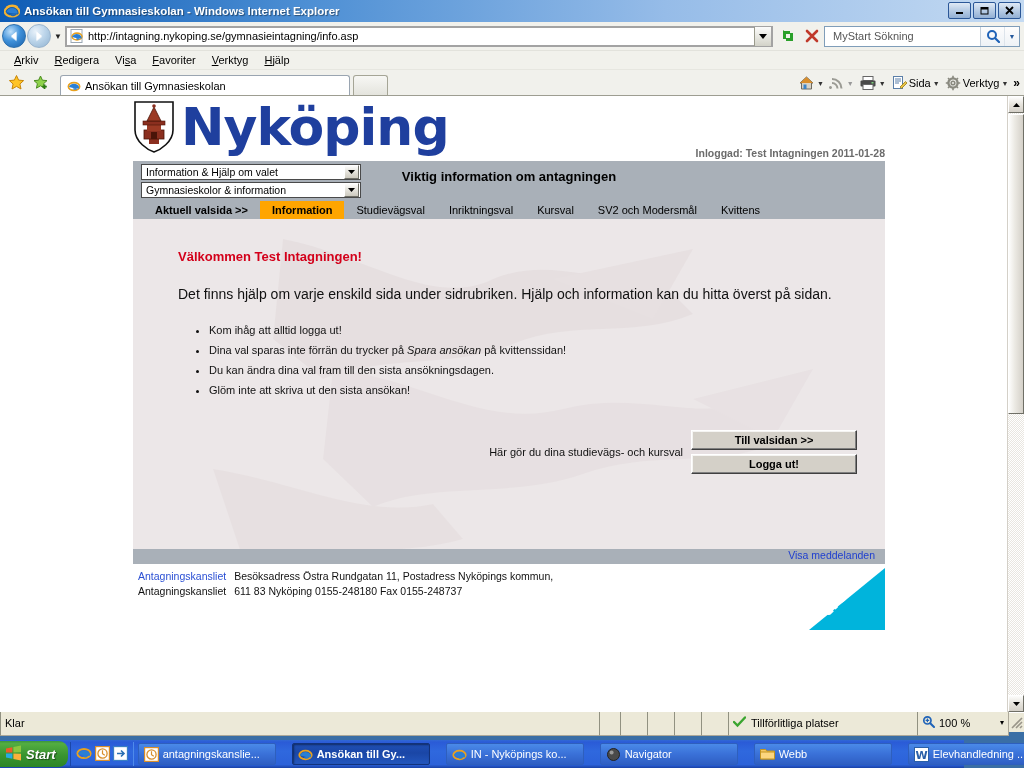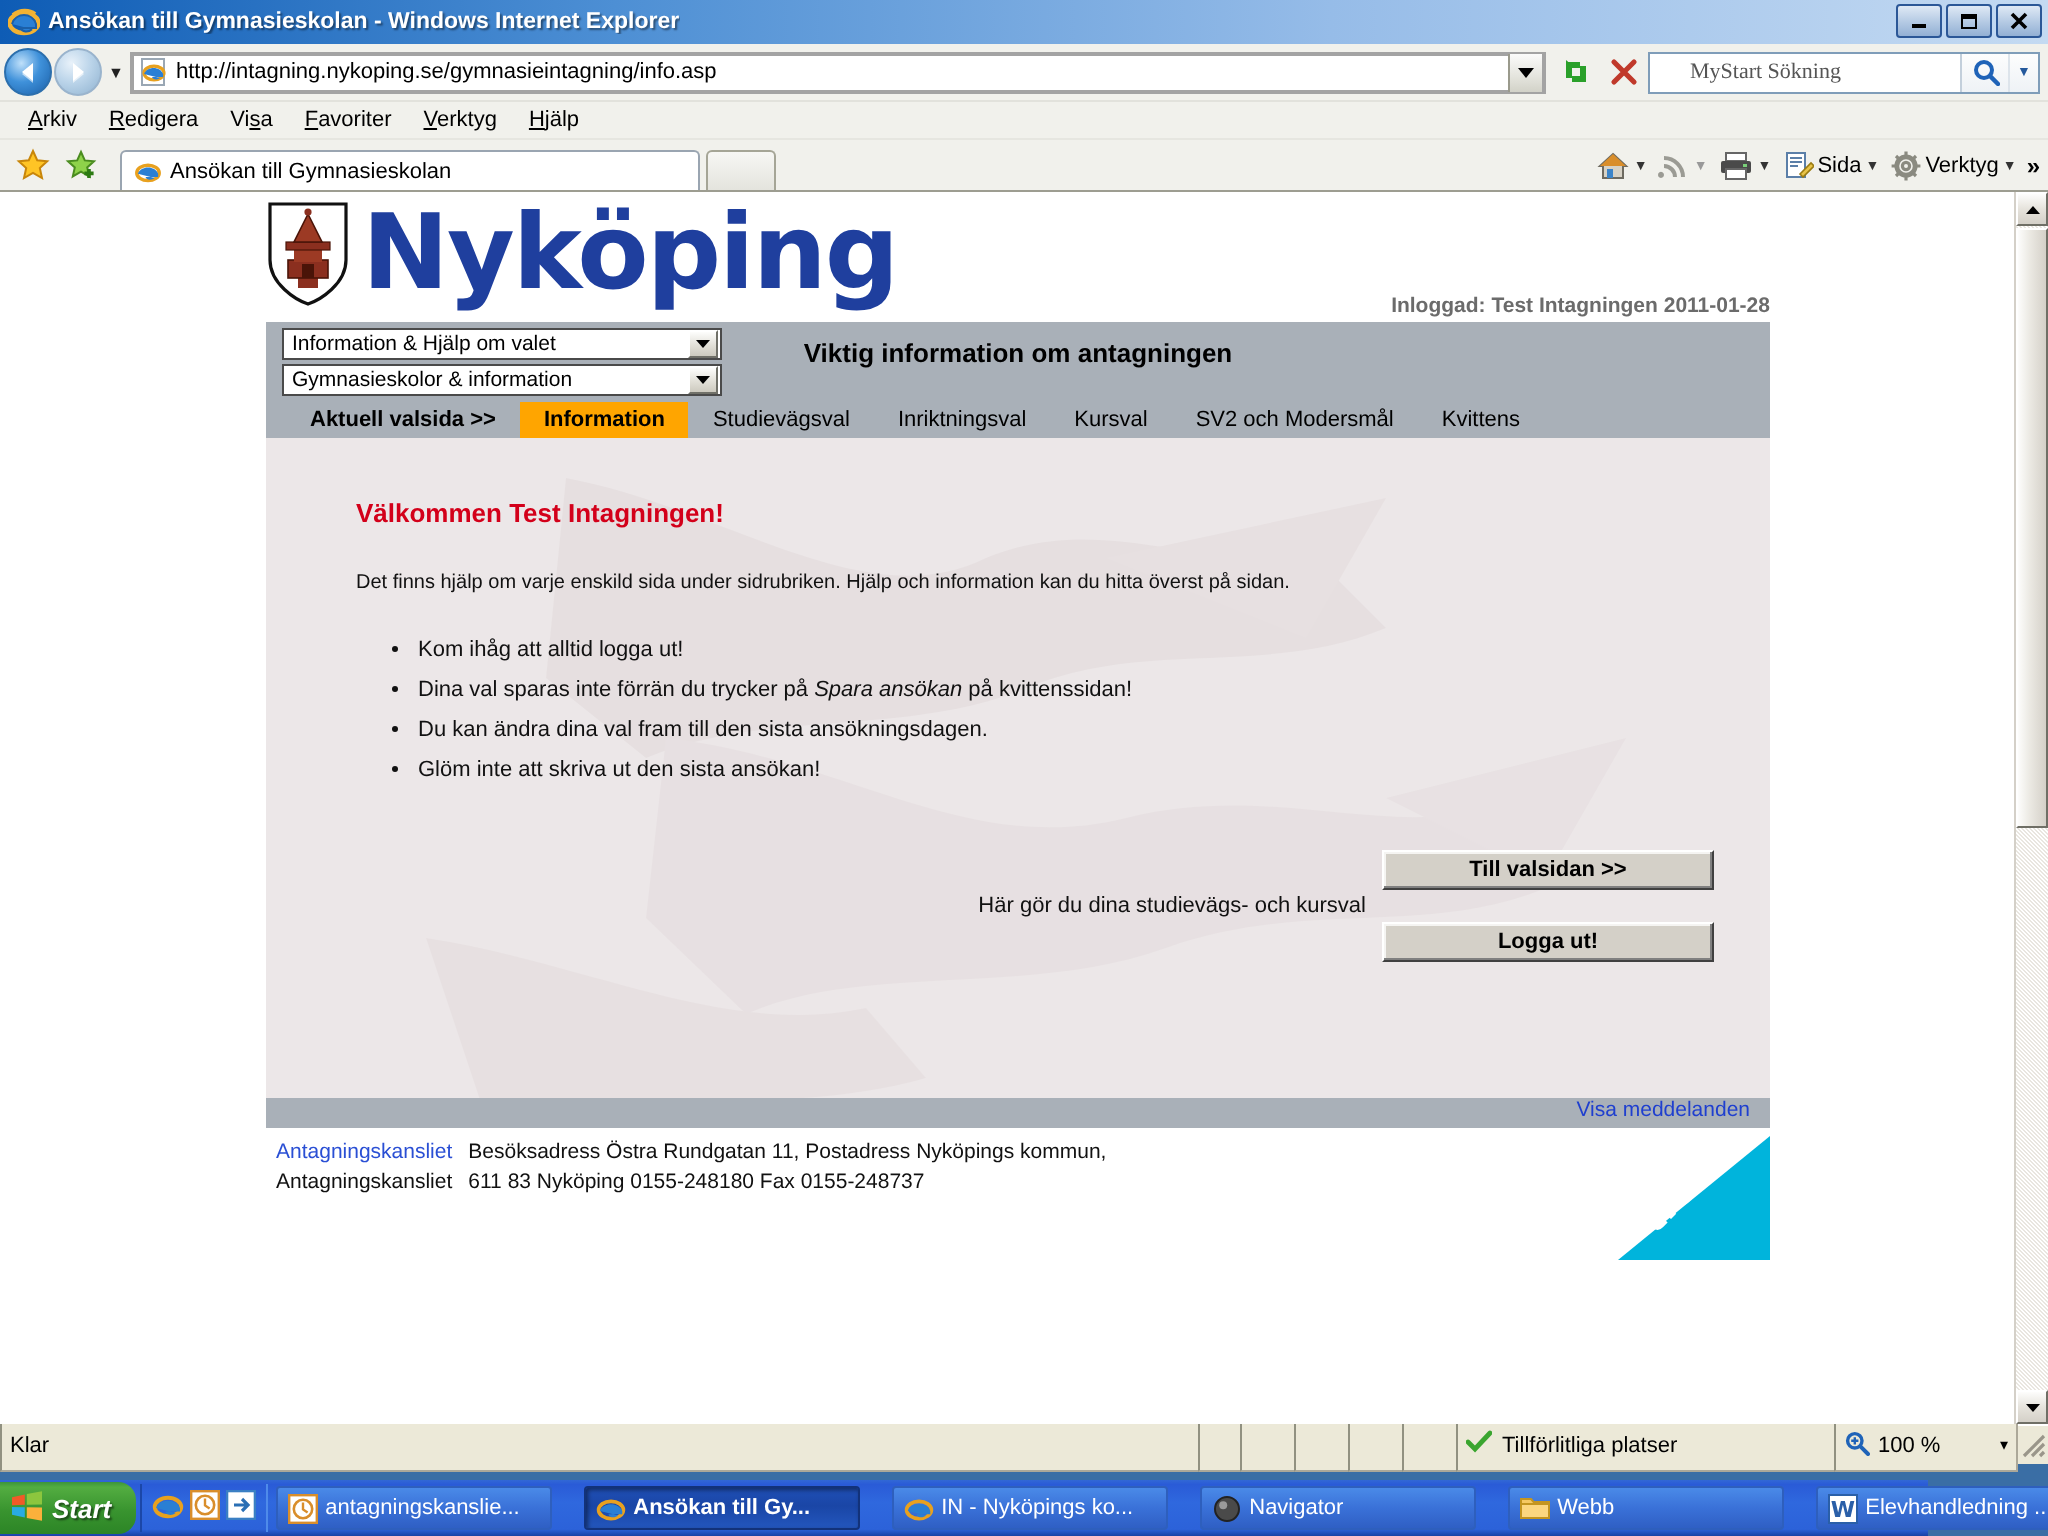--- a/index.html
+++ b/index.html
@@ -64,21 +64,21 @@
     display:flex;align-items:center;justify-content:center;
   }
   .icon-btn {
     width:24px; height:23px; flex:0 0 auto;
     display:flex; align-items:center; justify-content:center;
   }
   .searchbox {
     width:196px; height:21px; background:#fff; border:1px solid #7f9db9;
     display:flex; align-items:center; flex:0 0 auto;
   }
-  .searchbox .sb-text { flex:1 1 auto; padding-left:20px; color:#555; font-size:11px;font-family:Liberation Serif, serif; }
+  .searchbox .sb-text { flex:1 1 auto; padding-left:8px; color:#555; font-size:11px; }
   .searchbox .sb-go { width:24px;height:19px; display:flex;align-items:center;justify-content:center;
      background:linear-gradient(to bottom,#fdfdfd,#eef2f6); border-left:1px solid #c3cfdb;}
   .searchbox .sb-drop { width:15px;height:19px; display:flex;align-items:center;justify-content:center;
      background:linear-gradient(to bottom,#fdfdfd,#eef2f6); border-left:1px solid #dde4eb; font-size:7px;color:#25599c;}
 
   .menurow { height:19px; background:#f1f1ec; display:flex; align-items:center; padding-left:6px; gap:0; border-top:1px solid #e2e2dc;}
   .menurow .mi { padding:1px 8px; font-size:11px; color:#000; }
   .menurow .mi u { text-decoration:underline; }
 
   .favrow {
@@ -169,28 +169,28 @@
   .ntab.curlabel { font-weight:bold; }
   .ntab.active { background:#ffa500; font-weight:bold; }
 
   .content {
     background:#ece7e8; min-height:330px; position:relative; overflow:hidden;
     padding:18px 28px 10px 40px;
   }
   .wm { position:absolute; inset:0; pointer-events:none; opacity:.55; }
   .content > *:not(.wm) { position:relative; z-index:2; }
   .welcome { color:#d3001a; font-weight:bold; font-size:13px; margin:12px 0 0 5px; }
-  .intro { font-size:10px; color:#111; margin:22px 0 0 5px; }
+  .intro { font-size:14px; color:#111; margin:22px 0 0 5px; }
   ul.notes { margin:22px 0 0 14px; padding-left:22px; }
   ul.notes li { font-size:11px; color:#111; margin-bottom:8px; }
   ul.notes li i { font-style:italic; }
 
   .actionrow { display:flex; justify-content:flex-end; align-items:center; margin-top:34px; }
   .actionlabel { font-size:11px; color:#111; margin-right:8px; }
-  .btncol { display:flex; flex-direction:column; gap:16px; width:166px; }
+  .btncol { display:flex; flex-direction:column; gap:4px; width:166px; }
   .winbtn {
     height:20px; background:#d4d0c8;
     border:1px solid #fff; border-right-color:#404040; border-bottom-color:#404040;
     box-shadow:inset -1px -1px 0 #808080, inset 1px 1px 0 #f5f4f2;
     font-size:11px; font-weight:bold; color:#000;
     display:flex; align-items:center; justify-content:center;
   }
 
   .graybar { background:#a9b0b8; height:15px; text-align:right; padding-right:10px; }
   .graybar a { color:#1f3fcf; font-size:10.5px; text-decoration:none; }

